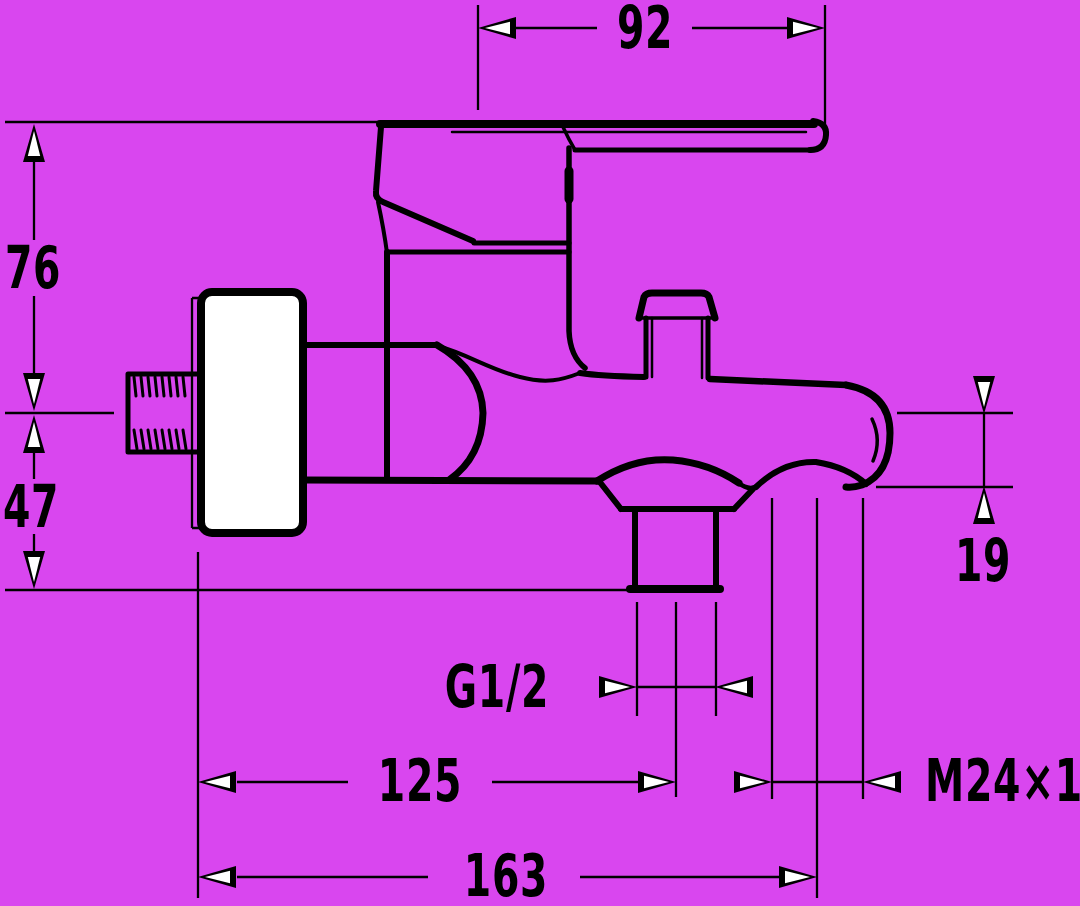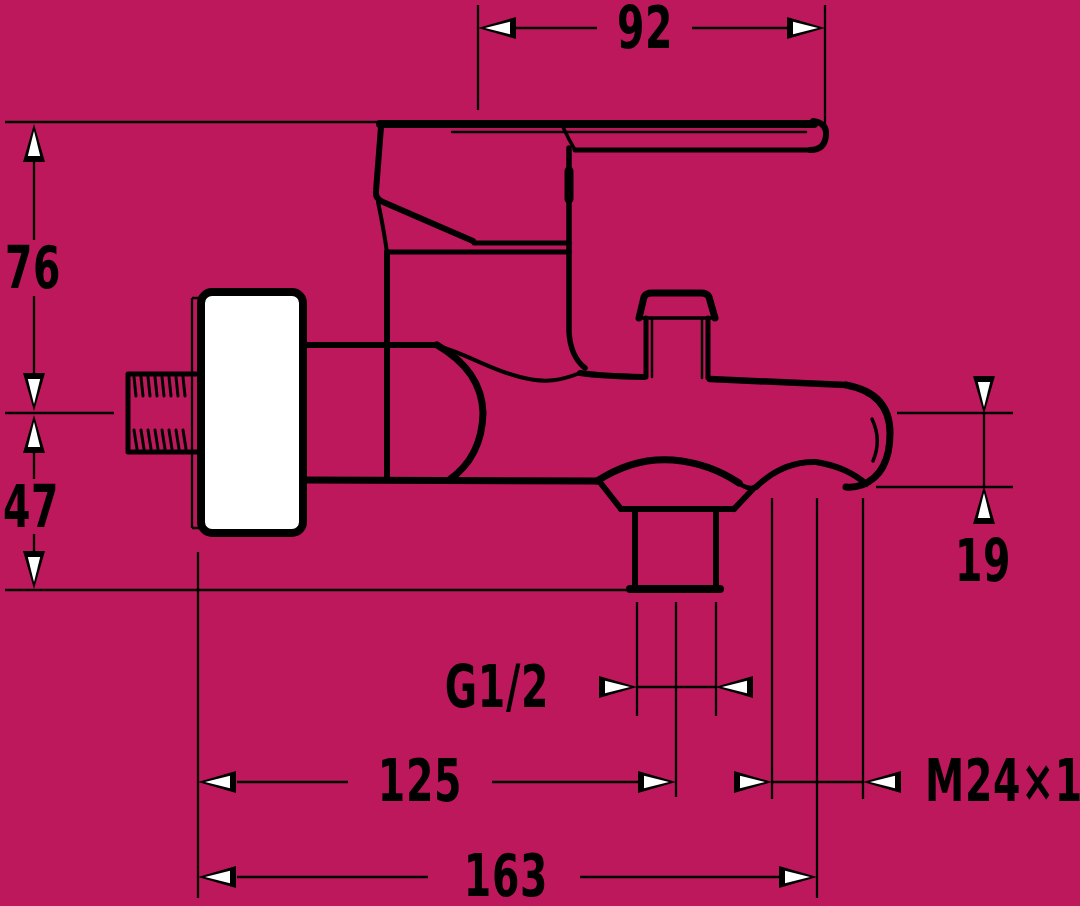--- a/index.html
+++ b/index.html
@@ -1,16 +1,16 @@
 <!DOCTYPE html>
 <html><head>
 <meta charset="utf-8">
 <style>
   html,body{margin:0;padding:0;background:#ffffff;}
-  #canvas{position:relative;width:1080px;height:906px;background:#be185d;overflow:hidden;}
+  #canvas{position:relative;width:1080px;height:906px;background:#d946ef;overflow:hidden;}
   svg{display:block;}
   .outline{fill:none;stroke:#000;stroke-linecap:round;stroke-linejoin:round;}
   .thin{fill:none;stroke:#000;stroke-width:2.3;stroke-linecap:butt;}
   .dimtext{font-family:"DejaVu Sans","Liberation Sans",sans-serif;font-weight:bold;font-size:58px;fill:#000;letter-spacing:1px;}
 </style>
 </head>
 <body>
 
 <div id="canvas">
 <svg width="1080" height="906" viewBox="0 0 1080 906">

